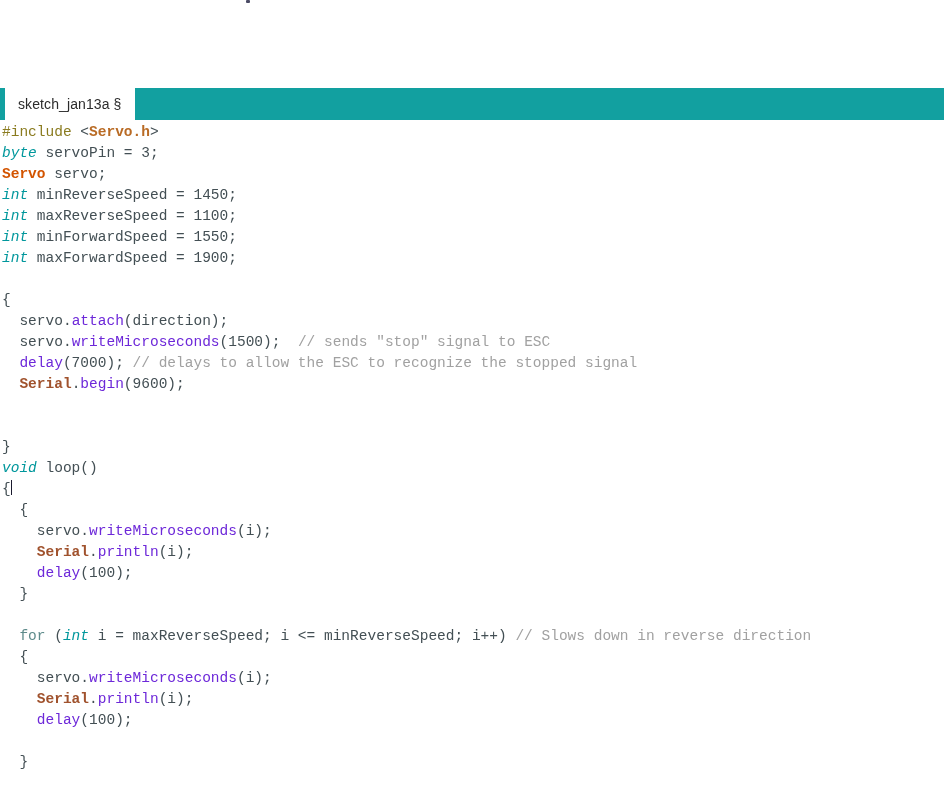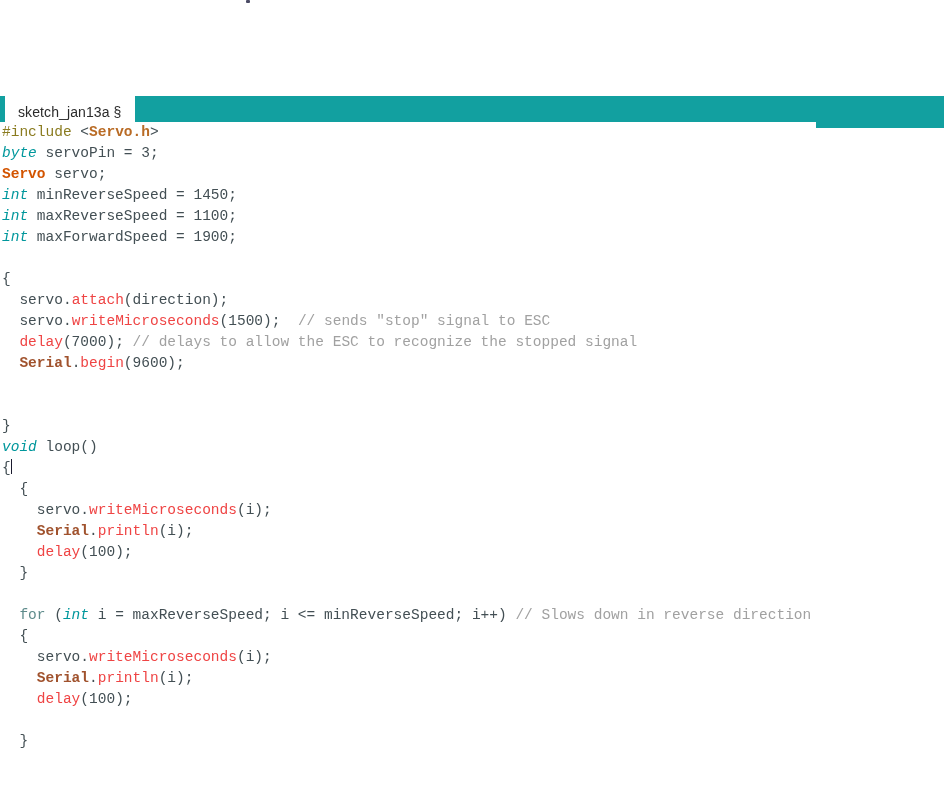--- a/index.html
+++ b/index.html
@@ -24,21 +24,21 @@
     height: 3px;
     background: #2b2b4a;
     border-radius: 1px;
     opacity: 0.85;
   }
 
   
   #tab-bar {
     position: absolute;
     left: 0;
-    top: 96px;
+    top: 88px;
     width: 944px;
     height: 32px;
     background: #12a0a0;
     display: flex;
     align-items: stretch;
   }
   .tab {
     position: relative;
     background: #ffffff;
     display: flex;
@@ -82,21 +82,21 @@
     color: #434f54;
     padding-left: 2px;
   }
 
   
   .tok-preproc   { color: #8a7b1f; }
   .tok-include   { color: #b96b25; font-weight: bold; }
   .tok-type      { color: #00979c; font-style: italic; }
   .tok-class     { color: #d35400; font-weight: bold; }
   .tok-plain     { color: #434f54; }
-  .tok-func      { color: #ef4444; }
+  .tok-func      { color: #6d28d9; }
   .tok-serial    { color: #a0522d; font-weight: bold; }
   .tok-comment   { color: #a1a1a1; }
   .tok-keyword   { color: #5e8b8b; }
 
   
   .caret {
     display: inline-block;
     width: 1px;
     height: 15px;
     background: #1a1a2e;
@@ -121,20 +121,21 @@
   <div class="code-line"><span class="tok-preproc">#include</span><span class="tok-plain"> &lt;</span><span class="tok-include">Servo.h</span><span class="tok-plain">&gt;</span></div>
 
   <div class="code-line"><span class="tok-type">byte</span><span class="tok-plain"> servoPin = 3;</span></div>
 
   <div class="code-line"><span class="tok-class">Servo</span><span class="tok-plain"> servo;</span></div>
 
   <div class="code-line"><span class="tok-type">int</span><span class="tok-plain"> minReverseSpeed = 1450;</span></div>
 
   <div class="code-line"><span class="tok-type">int</span><span class="tok-plain"> maxReverseSpeed = 1100;</span></div>
 
+  <div class="code-line"><span class="tok-type">int</span><span class="tok-plain"> minForwardSpeed = 1550;</span></div>
 
   <div class="code-line"><span class="tok-type">int</span><span class="tok-plain"> maxForwardSpeed = 1900;</span></div>
 
   <div class="code-line">&nbsp;</div>
 
 
   <div class="code-line"><span class="tok-plain">{</span></div>
 
   <div class="code-line"><span class="tok-plain">  servo.</span><span class="tok-func">attach</span><span class="tok-plain">(direction);</span></div>
 

